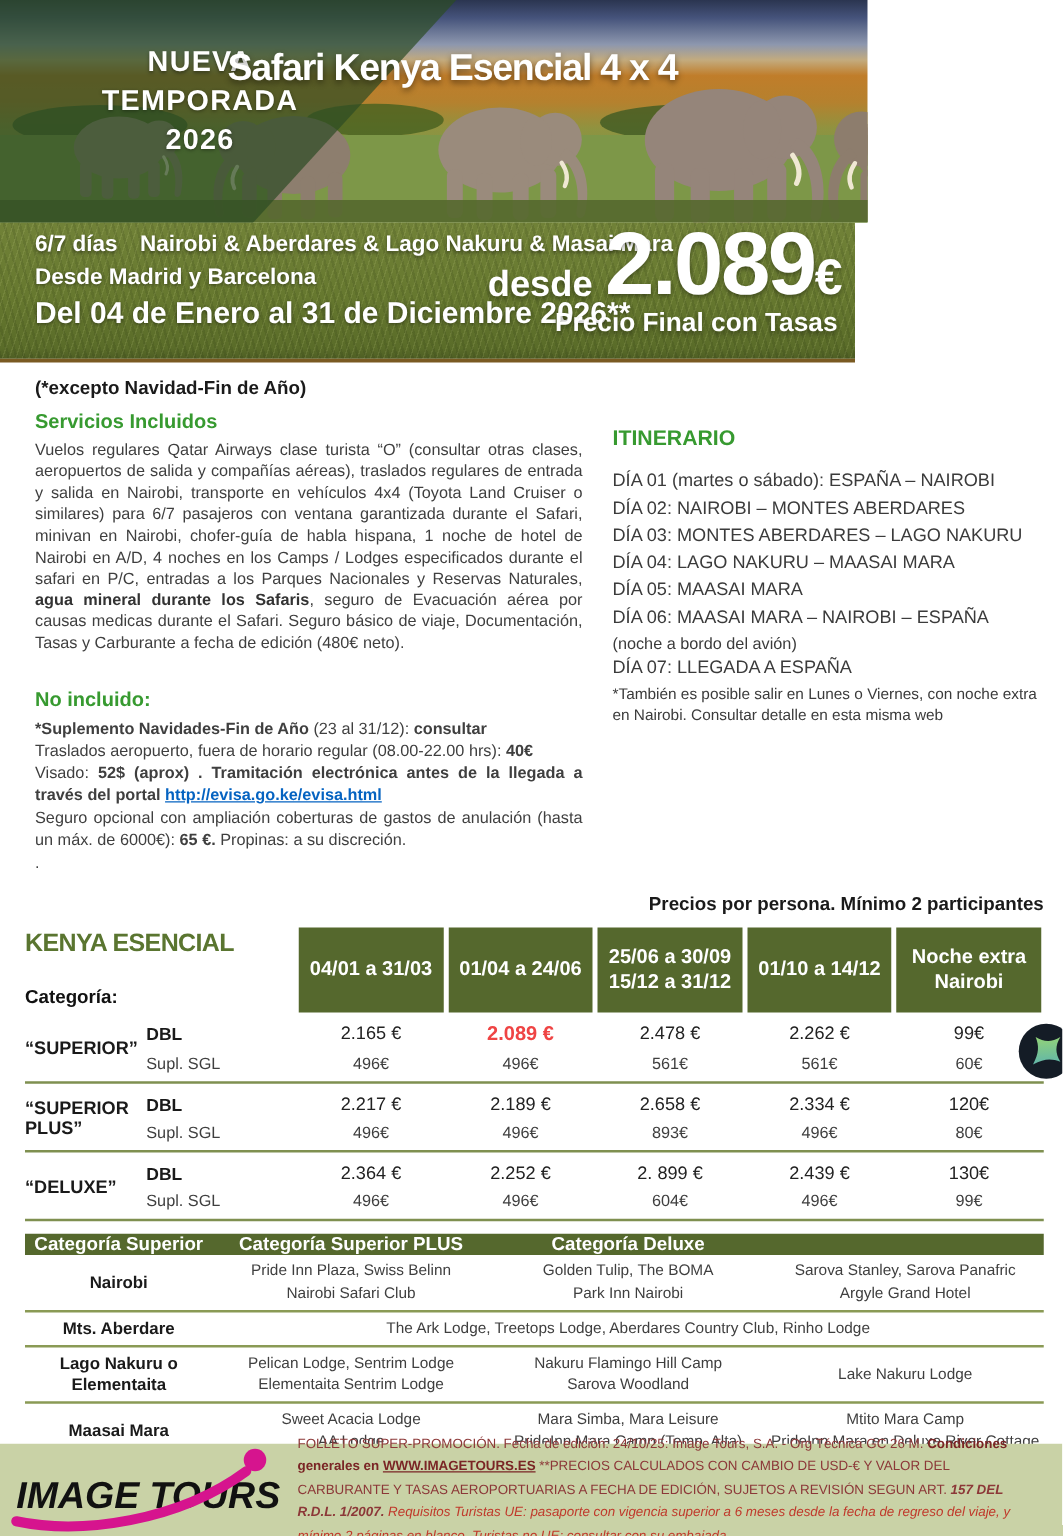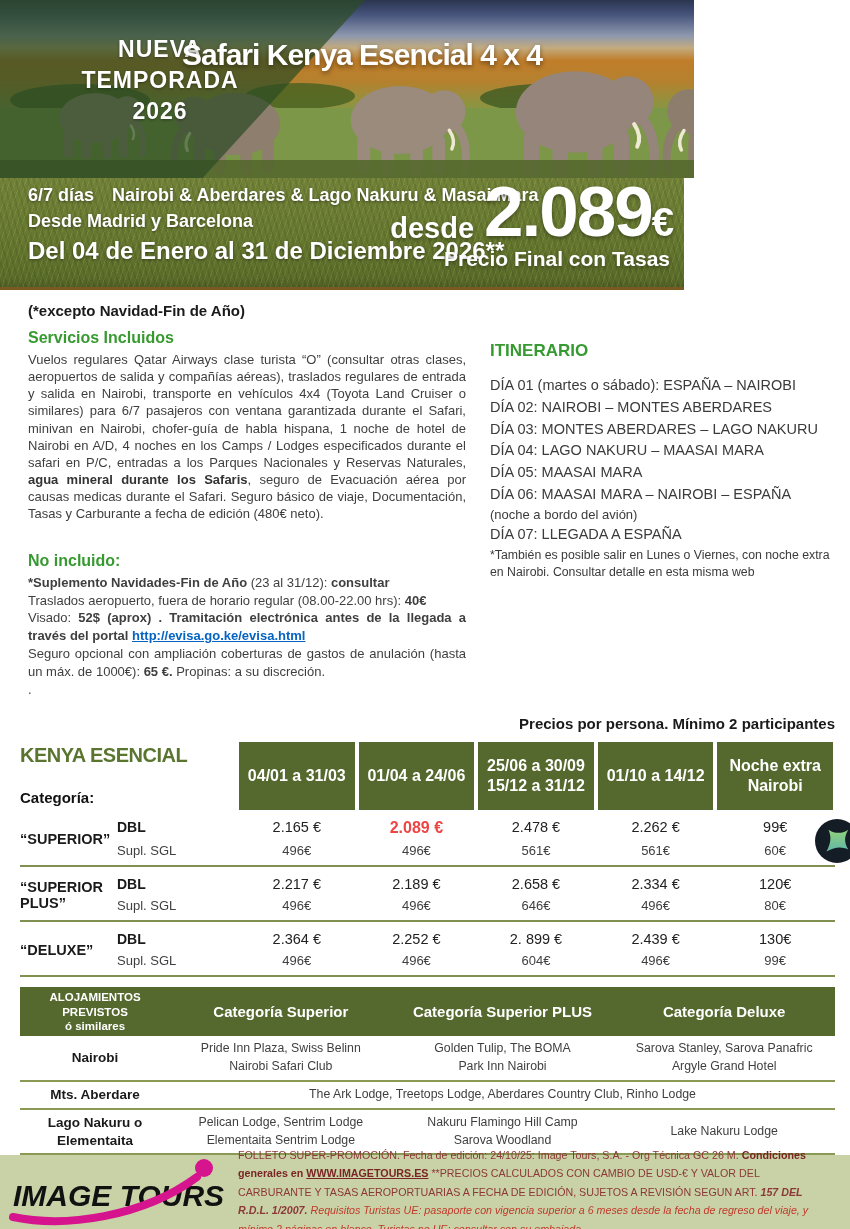--- a/index.html
+++ b/index.html
@@ -184,21 +184,21 @@
     <div class="cols">
       <div class="col-left">
         <div class="h-green">Servicios Incluidos</div>
         <div class="para"><span>Vuelos regulares Qatar Airways clase turista “O” (consultar otras clases, aeropuertos de salida y compañías aéreas), traslados regulares de entrada y salida en Nairobi, transporte en vehículos 4x4 (Toyota Land Cruiser o similares) para 6/7 pasajeros con ventana garantizada durante el Safari, minivan en Nairobi, chofer-guía de habla hispana, 1 noche de hotel de Nairobi en A/D, 4 noches en los Camps / Lodges especificados durante el safari en P/C, entradas a los Parques Nacionales y Reservas Naturales, </span><b>agua mineral durante los Safaris</b><span>, seguro de Evacuación aérea por causas medicas durante el Safari. Seguro básico de viaje, Documentación, Tasas y Carburante a fecha de edición  (480€ neto).</span></div>
 
         <div class="ni">
           <div class="h-green">No incluido:</div>
           <div class="ni-line"><b>*Suplemento Navidades-Fin de Año</b><span> (23 al 31/12): </span><b>consultar</b></div>
           <div class="ni-line"><span>Traslados aeropuerto, fuera de horario regular (08.00-22.00 hrs): </span><b>40€</b></div>
           <div class="ni-line ni-just"><span>Visado: </span><b>52$ (aprox) .  Tramitación electrónica antes de la llegada a través del portal </b><a class="link" href="#">http://evisa.go.ke/evisa.html</a></div>
-          <div class="ni-line ni-just"><span>Seguro opcional con ampliación coberturas de gastos de anulación (hasta un máx. de 1000€): </span><b>65 €.</b><span>   Propinas: a su discreción.</span></div>
+          <div class="ni-line ni-just"><span>Seguro opcional con ampliación coberturas de gastos de anulación (hasta un máx. de 6000€): </span><b>65 €.</b><span>   Propinas: a su discreción.</span></div>
           <div class="ni-line">.</div>
         </div>
       </div>
 
       <div class="col-right">
         <div class="h-itin">ITINERARIO</div>
         <div id="itin-days">
             <div class="itin-day">DÍA 01 (martes o sábado): ESPAÑA – NAIROBI</div>
             <div class="itin-day">DÍA 02: NAIROBI – MONTES ABERDARES</div>
             <div class="itin-day">DÍA 03: MONTES ABERDARES – LAGO NAKURU</div>
@@ -248,21 +248,21 @@
           <div class="pt-cat">“SUPERIOR PLUS”</div>
           <div class="pt-sub">DBL</div>
           <div class="pt-val">2.217 €</div>
           <div class="pt-val">2.189 €</div>
           <div class="pt-val">2.658 €</div>
           <div class="pt-val">2.334 €</div>
           <div class="pt-val">120€</div>
           <div class="pt-sub2">Supl. SGL</div>
           <div class="pt-val2">496€</div>
           <div class="pt-val2">496€</div>
-          <div class="pt-val2">646€</div>
+          <div class="pt-val2">893€</div>
           <div class="pt-val2">496€</div>
           <div class="pt-val2">80€</div>
         </div>
         <div class="pt-row pt-datarow">
           <div class="pt-cat">“DELUXE”</div>
           <div class="pt-sub">DBL</div>
           <div class="pt-val">2.364 €</div>
           <div class="pt-val">2.252 €</div>
           <div class="pt-val">2. 899 €</div>
           <div class="pt-val">2.439 €</div>
@@ -272,22 +272,20 @@
           <div class="pt-val2">496€</div>
           <div class="pt-val2">604€</div>
           <div class="pt-val2">496€</div>
           <div class="pt-val2">99€</div>
         </div>
       </div>
   </div>
 
   <div class="htable">
     <div class="ht-row ht-head">
-      <div class="ht-h1">ALOJAMIENTOS PREVISTOS
-ó similares</div>
       <div class="ht-h">Categoría Superior</div>
       <div class="ht-h">Categoría Superior PLUS</div>
       <div class="ht-h">Categoría Deluxe</div>
     </div>
     <div id="ht-body">
         <div class="ht-row ht-datarow">
           <div class="ht-label">Nairobi</div>
           <div class="ht-cell">Pride Inn Plaza, Swiss Belinn
 Nairobi Safari Club</div>
           <div class="ht-cell">Golden Tulip, The BOMA

